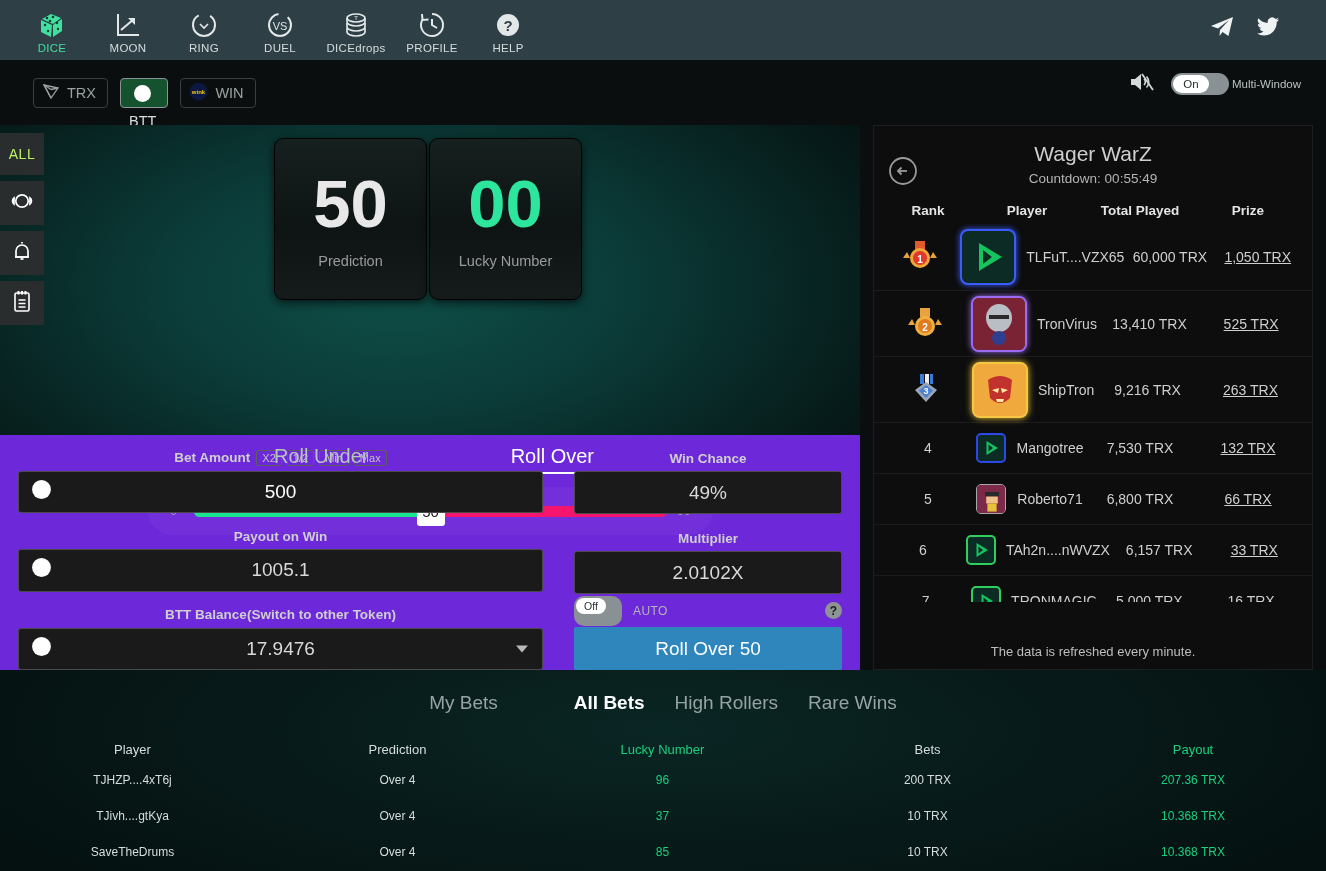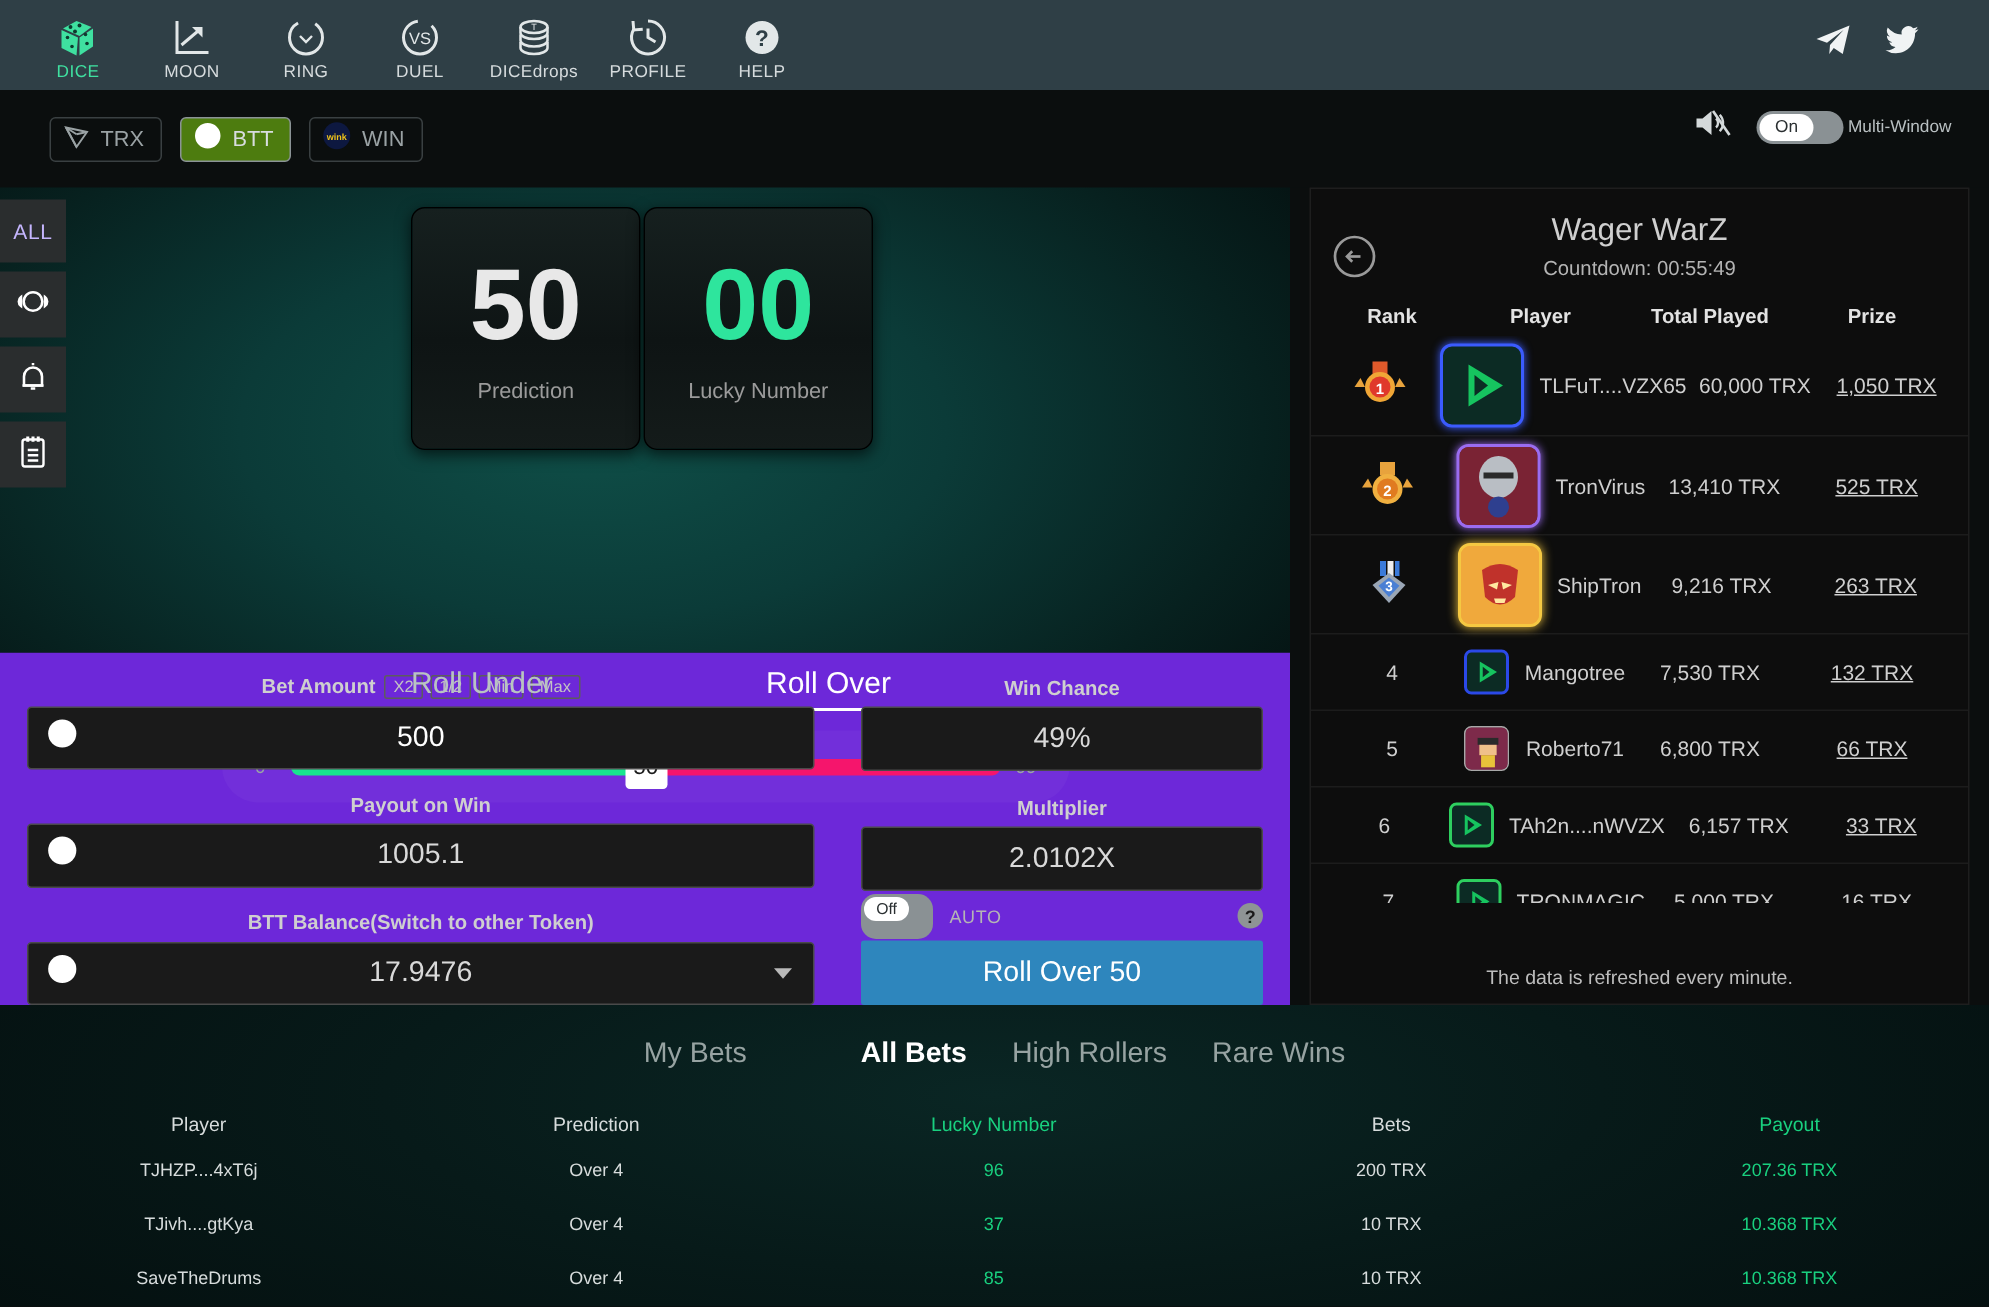--- a/index.html
+++ b/index.html
@@ -29,21 +29,21 @@
 
   
   .tokenbar { height: 65px; background: #0b0e0e; position: relative; display: flex; align-items: center; padding-left: 33px; gap: 12px; }
   .token-btn {
     display: flex; align-items: center; gap: 7px;
     border: 1px solid #3a4042; border-radius: 4px;
     padding: 5px 11px 5px 8px; cursor: pointer;
     color: #9aa2a4; font-size: 14.5px; background: transparent;
     height: 30px;
   }
-  .token-btn.sel { border-color: #8b9396; background: #4d7c0f; color: #d8dddf; }
+  .token-btn.sel { border-color: #8b9396; background: #14532d; color: #d8dddf; flex-direction: column; }
   .tb-right { position: absolute; right: 25px; top: 10px; display: flex; align-items: center; gap: 16px; }
   .mw-wrap { display: flex; flex-direction: row; align-items: center; gap: 3px; }
   .toggle-on {
     width: 58px; height: 22px; border-radius: 11px;
     background: #8a9194; position: relative; cursor: pointer;
   }
   .toggle-on .knob {
     position: absolute; left: 2px; top: 2px; width: 36px; height: 18px;
     background: #fff; border-radius: 9px;
     font-size: 11.5px; color: #2a2f31; display: flex; align-items: center; justify-content: center;
@@ -59,21 +59,21 @@
     height: 310px; position: relative;
     background:
       radial-gradient(ellipse 620px 330px at 46% 52%, #0f4f48 0%, #0b3b38 38%, #07211f 72%, #040d0d 100%);
   }
   .sidetools { position: absolute; left: 0; top: 8px; width: 44px; }
   .stool {
     width: 44px; height: 44px; background: #2a2d2e;
     display: flex; align-items: center; justify-content: center;
     cursor: pointer; color: #fff;
   }
-  .stool.all { height: 42px; font-size: 14px; color: #c4b5fd; letter-spacing: .5px; }
+  .stool.all { height: 42px; font-size: 14px; color: #bef264; letter-spacing: .5px; }
   .stool + .stool { margin-top: 6px; }
 
   .panels { position: absolute; left: 274px; top: 13px; display: flex; gap: 2px; }
   .panel {
     width: 153px; height: 162px; border-radius: 9px;
     background: linear-gradient(#16201f, #0e1414 55%, #141b1a);
     border: 1px solid #000;
     box-shadow: 0 3px 10px rgba(0,0,0,.65);
     display: flex; flex-direction: column; align-items: center;
     justify-content: center; gap: 2px;

